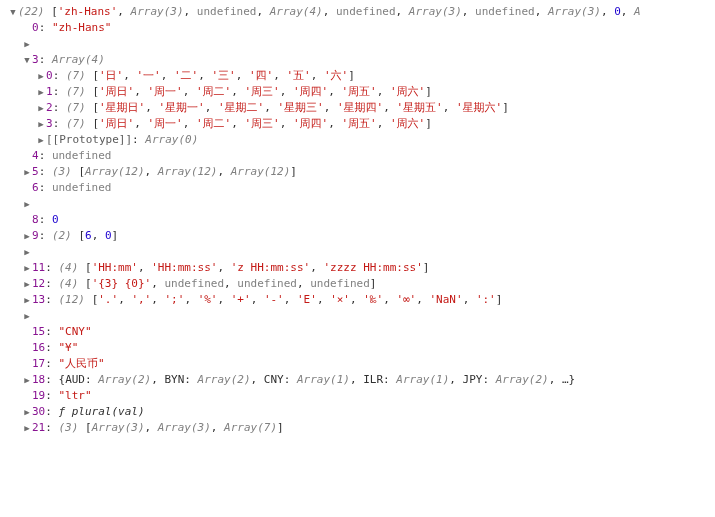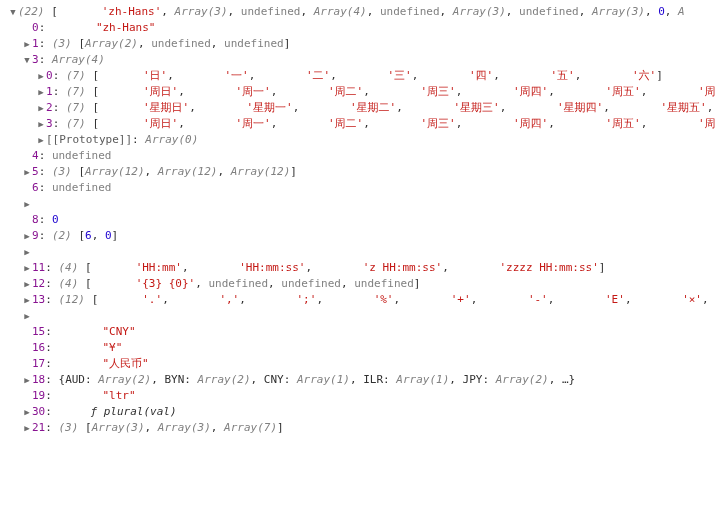--- a/index.html
+++ b/index.html
@@ -23,46 +23,45 @@
     font-size: 9px;
     cursor: pointer;
     flex-shrink: 0;
     user-select: none;
   }
   .arrow.blank { visibility: hidden; }
   .ind { display: inline-block; flex-shrink: 0; }
   .ind1 { width: 14px; }
   .ind2 { width: 28px; }
   .key { color: #881391; }
-  .str { color: #c41a16; margin-left: 44px; }
+  .str { color: #c41a16; }
   .num { color: #1c00cf; }
   .undef { color: #808080; }
   .ital { font-style: italic; color: #808080; }
   .obj { color: #303030; }
-  .fn { color: #303030; font-style: italic; margin-left: 32px; }
+  .fn { color: #303030; font-style: italic; }
   .plain { color: #303030; }
   .dim { color: #5a5a5a; }
 </style>
 </head>
 <body>
 
 <div id="container">
     <div class="row">
       <span class="arrow">▼</span>
       <span><span class="ital">(22) </span><span class="plain">[</span><span class="str">'zh-Hans'</span><span class="plain">, </span><span class="ital">Array(3)</span><span class="plain">, </span><span class="undef">undefined</span><span class="plain">, </span><span class="ital">Array(4)</span><span class="plain">, </span><span class="undef">undefined</span><span class="plain">, </span><span class="ital">Array(3)</span><span class="plain">, </span><span class="undef">undefined</span><span class="plain">, </span><span class="ital">Array(3)</span><span class="plain">, </span><span class="num">0</span><span class="plain">, </span><span class="ital">A</span></span>
     </div>
     <div class="row">
       <span class="ind ind1"></span>
       <span class="arrow blank">▶</span>
       <span><span class="key">0</span><span class="plain">: </span><span class="str">"zh-Hans"</span></span>
     </div>
     <div class="row">
       <span class="ind ind1"></span>
       <span class="arrow">▶</span>
-      <span><span class="key">1</span><span class="plain">: </span><span class="ital">(3) </span><span class="plain">[</span><span class="ital">Array(2)</span><span class="plain">, </span><span class="undef">undefined</span><span class="plain">, </span><span class="undef">undefined</span><span class="plain">]</span></span>
     </div>
     <div class="row">
       <span class="ind ind1"></span>
       <span class="arrow">▼</span>
       <span><span class="key">3</span><span class="plain">: </span><span class="ital">Array(4)</span></span>
     </div>
     <div class="row">
       <span class="ind ind2"></span>
       <span class="arrow">▶</span>
       <span><span class="key">0</span><span class="plain">: </span><span class="ital">(7) </span><span class="plain">[</span><span class="str">'日'</span><span class="plain">, </span><span class="str">'一'</span><span class="plain">, </span><span class="str">'二'</span><span class="plain">, </span><span class="str">'三'</span><span class="plain">, </span><span class="str">'四'</span><span class="plain">, </span><span class="str">'五'</span><span class="plain">, </span><span class="str">'六'</span><span class="plain">]</span></span>

